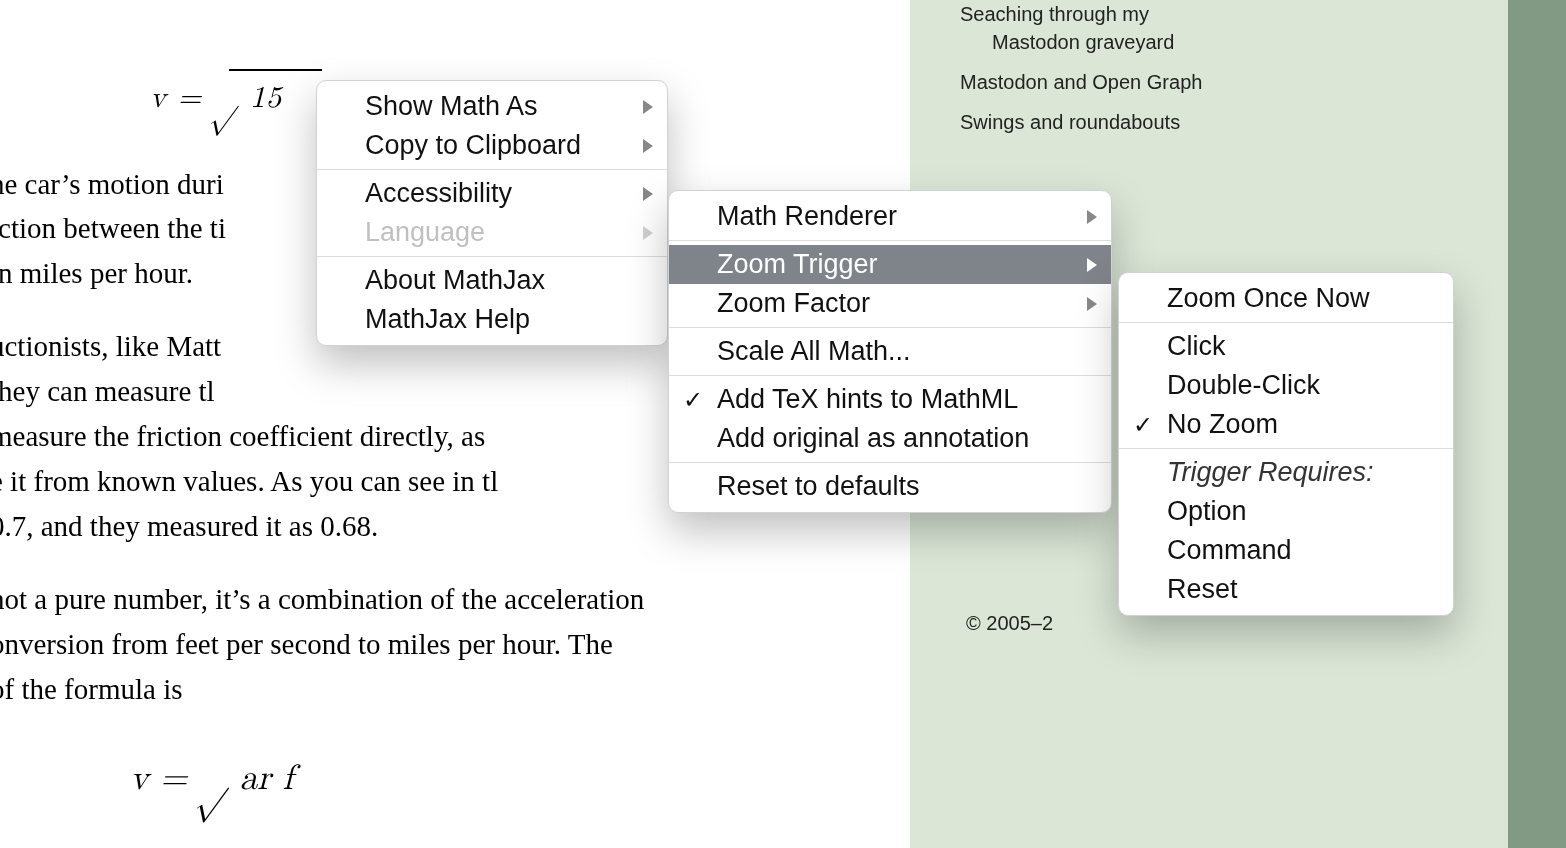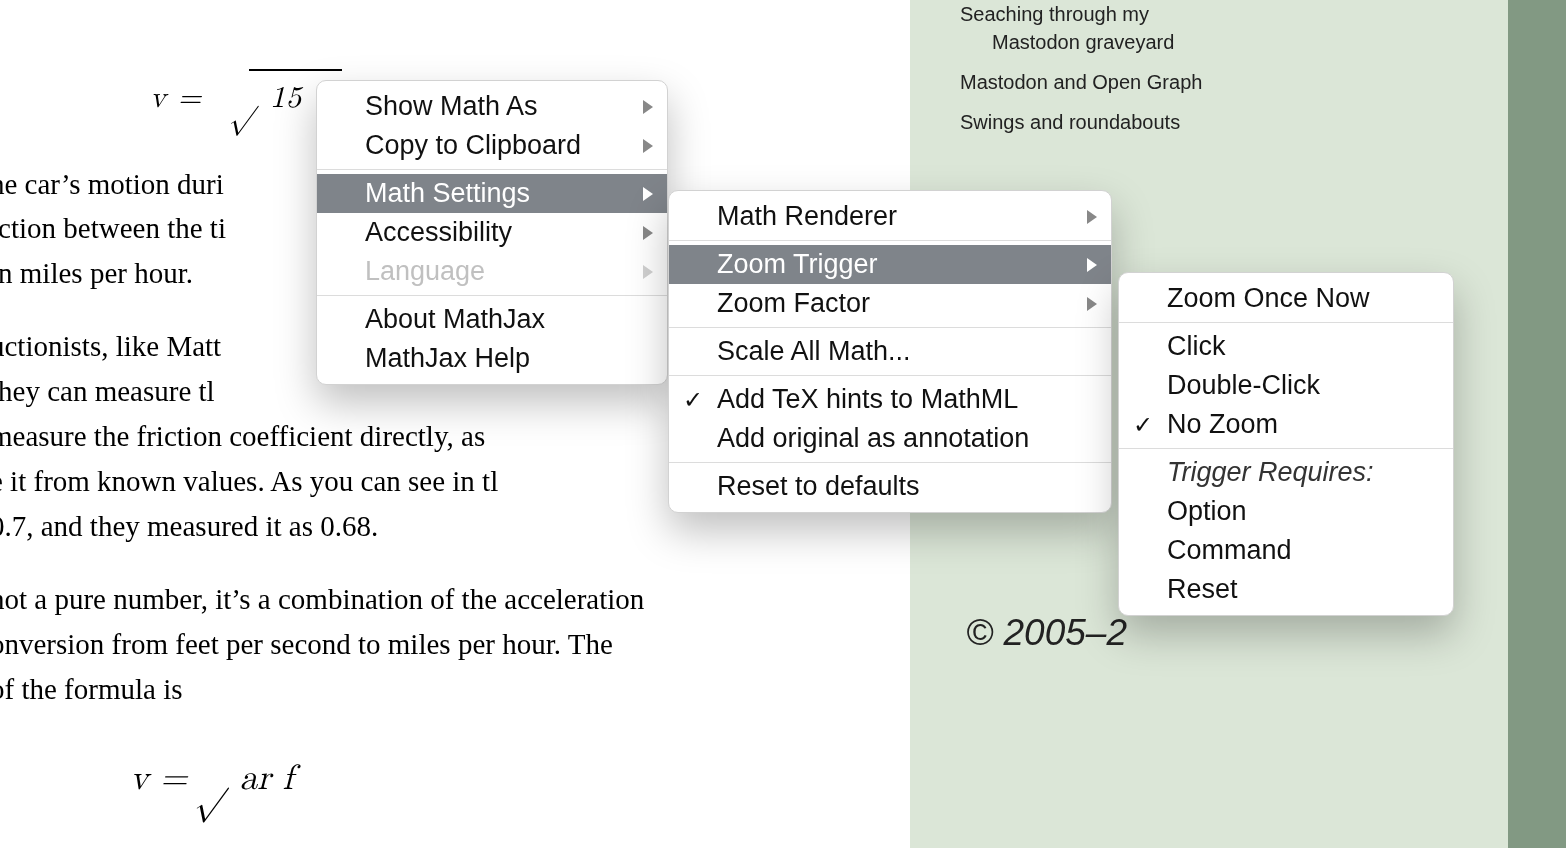--- a/index.html
+++ b/index.html
@@ -26,21 +26,20 @@
   .article .formula {
     font-style: italic;
     font-family: "Latin Modern Math", Cambria, Georgia, serif;
     margin: 75px 0 40px 160px;
     font-size: 30px;
     letter-spacing: 1px;
   }
   .article .formula .radical {
     position: relative;
     display: inline-block;
-    margin-left: 20px;
   }
   .article .formula .radical::before {
     content: "";
     position: absolute;
     top: -6px;
     left: 16px;
     right: -40px;
     border-top: 2px solid #000;
   }
   .article .formula2 {
@@ -77,23 +76,22 @@
     line-height: 1.4;
     max-width: 530px;
   }
   .sidebar-list li { margin-bottom: 12px; }
   .sidebar-list li.wrap { padding-left: 0; }
   .sidebar-list li.wrap span.cont { display:block; padding-left: 32px; }
   .copyright {
     position: absolute;
     left: 56px;
     top: 612px;
-    font-size: 37px;
+    font-size: 20px;
     color: #222;
-    font-style: italic;
   }
 
   
   .menu {
     position: absolute;
     background: #fff;
     border: 1px solid #d2d2d2;
     border-radius: 10px;
     box-shadow: 0 18px 40px rgba(0,0,0,0.25);
     font-size: 27px;
@@ -190,24 +188,20 @@
 <div class="menu menu1">
   <div class="menu-item">
     <span>Show Math As</span>
     <span class="arrow"></span>
   </div>
   <div class="menu-item">
     <span>Copy to Clipboard</span>
     <span class="arrow"></span>
   </div>
   <hr>
-  <div class="menu-item hl">
-    <span>Math Settings</span>
-    <span class="arrow"></span>
-  </div>
   <div class="menu-item">
     <span>Accessibility</span>
     <span class="arrow"></span>
   </div>
   <div class="menu-item disabled">
     <span>Language</span>
     <span class="arrow" style="border-left-color:#d0d0d0;"></span>
   </div>
   <hr>
   <div class="menu-item">About MathJax</div>

